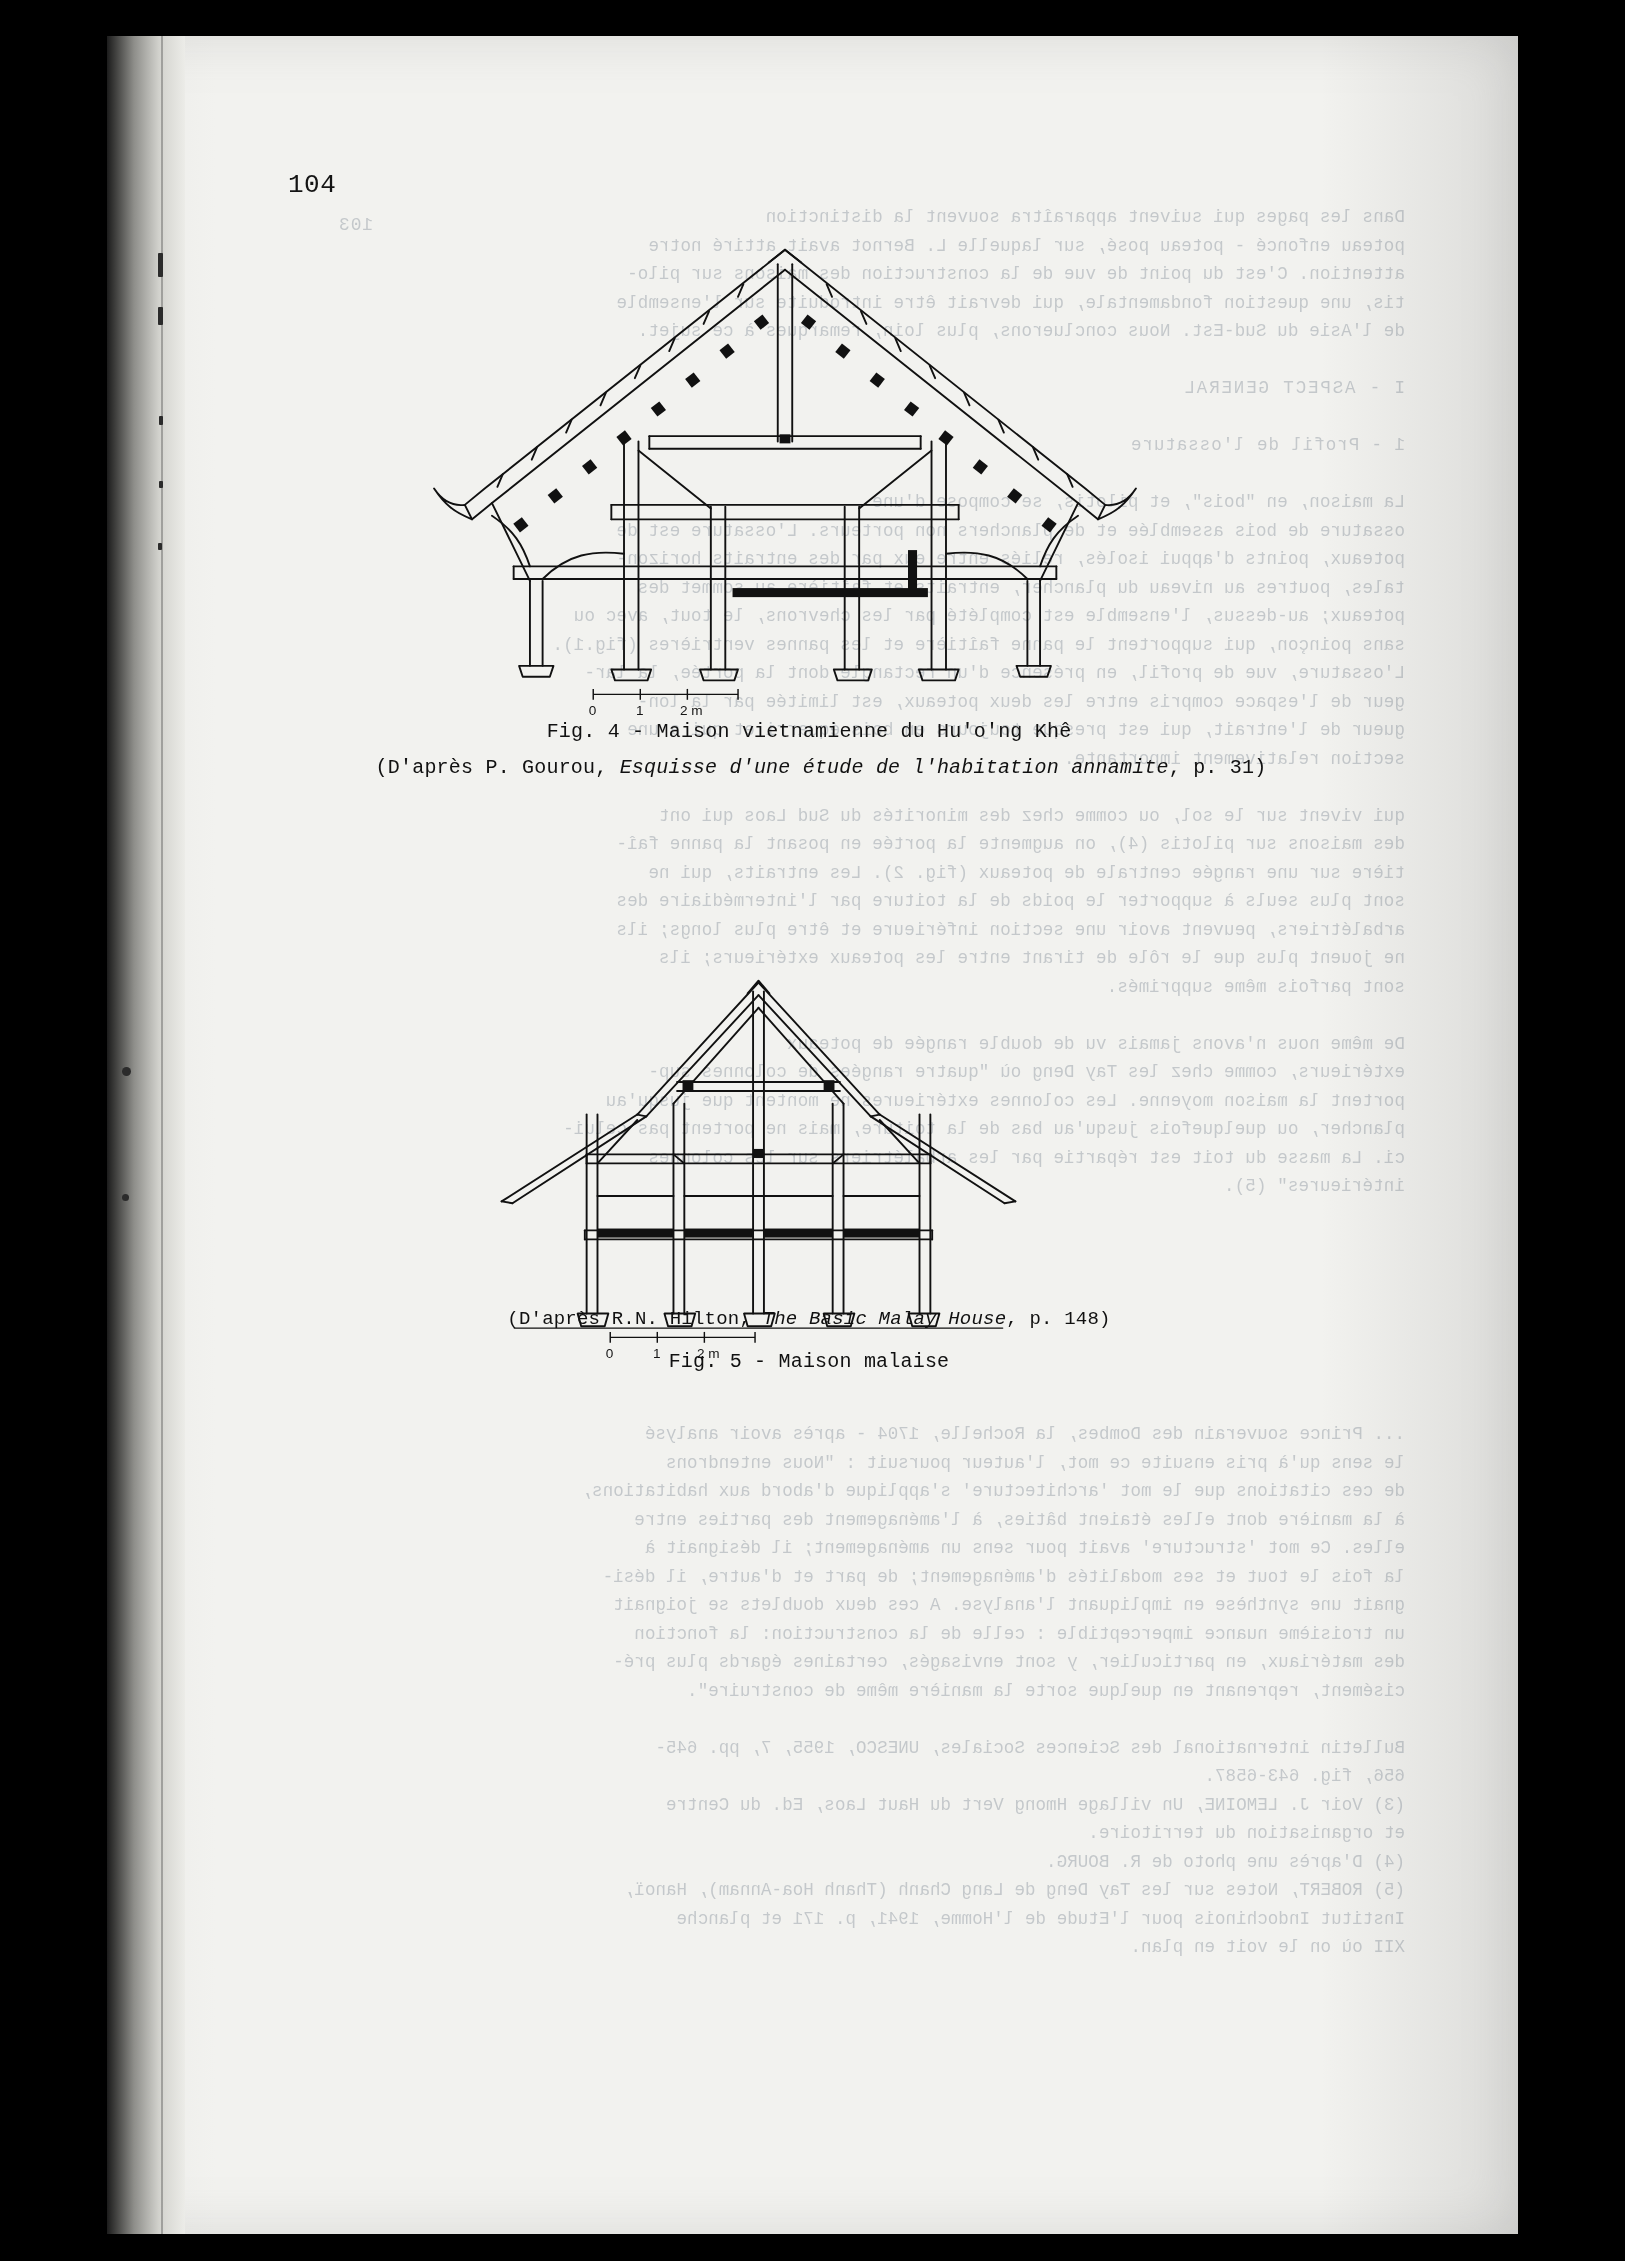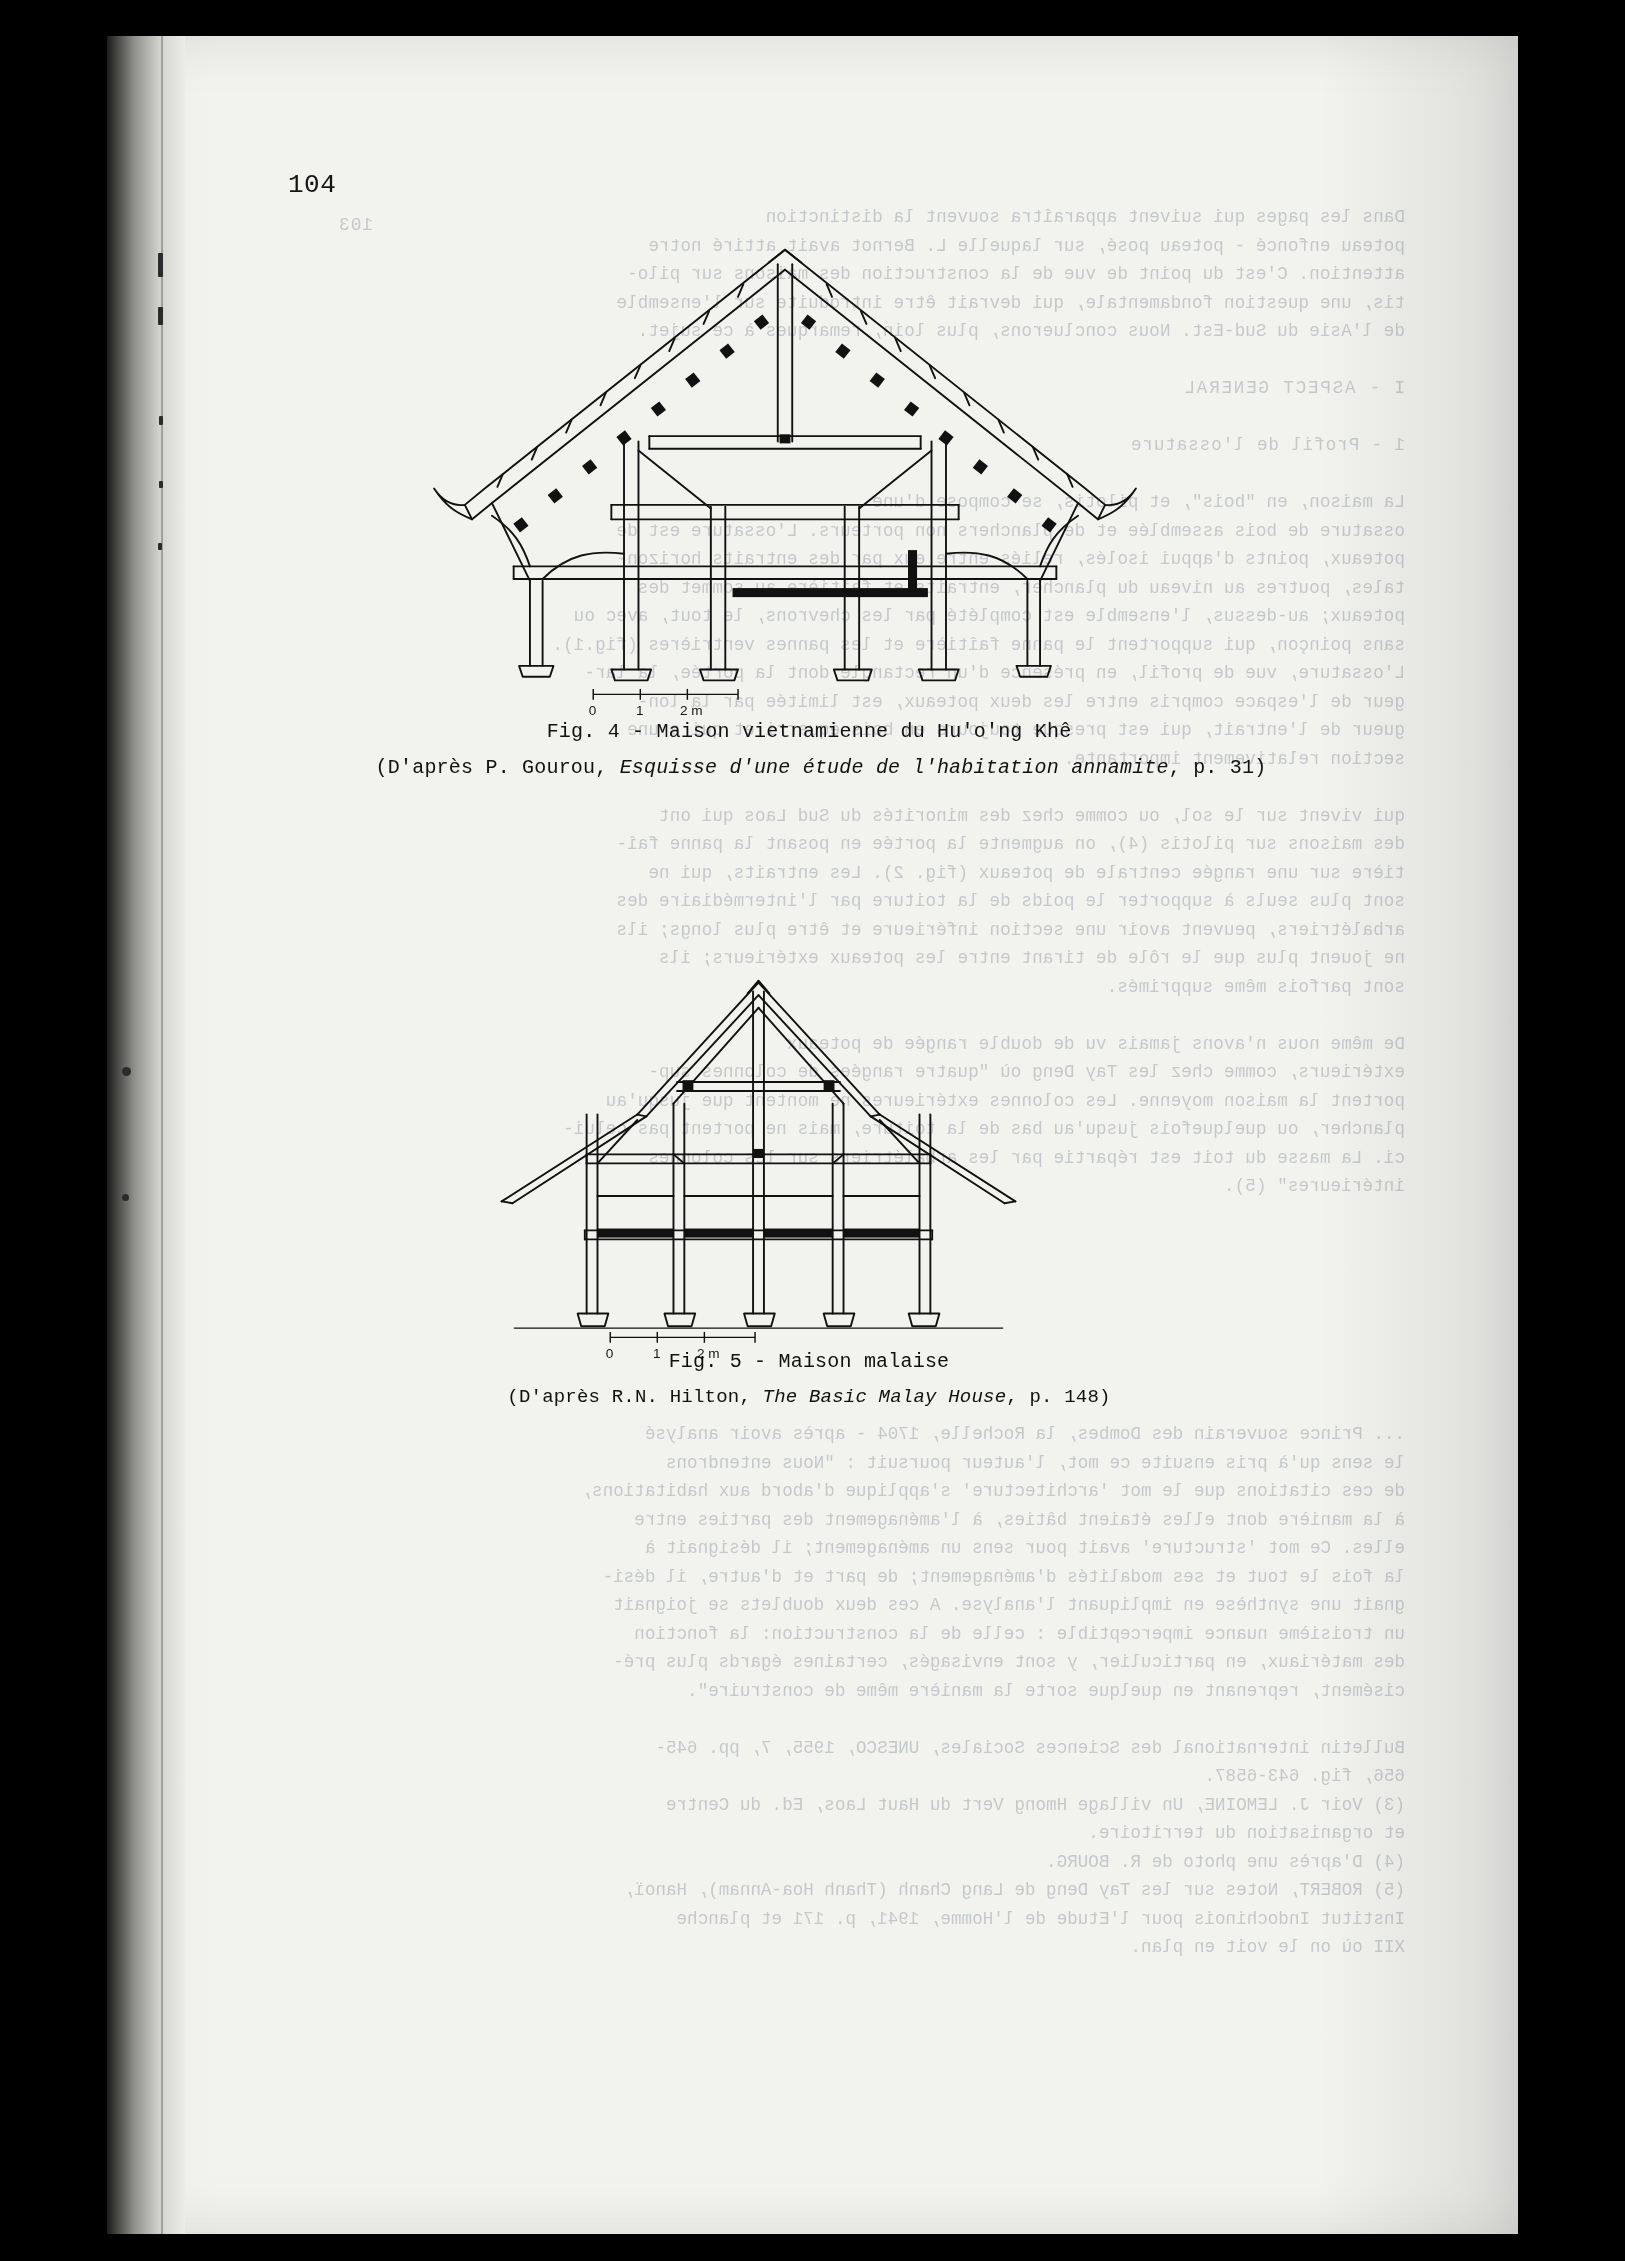--- a/index.html
+++ b/index.html
@@ -89,21 +89,21 @@
     color: #111111;
     font-size: 20px;
     line-height: 31px;
     letter-spacing: 0.2px;
   }
   .caption .it { font-style: italic; }
 
   .fig4-cap { left: 96px; top: 680px; }
   .fig4-sub { left: 108px; top: 716px; font-size: 20px; }
   .fig5-cap { left: 96px; top: 1310px; }
-  .fig5-sub { left: 96px; top: 1346px; font-size: 19px; }
+  .fig5-sub { left: 96px; top: 1268px; font-size: 19px; }
 
   
   .figure {
     position: absolute;
   }
   #fig4 { left: 271px; top: 181px; }
   #fig5 { left: 353px; top: 932px; }
 
   .scalebar {
     position: absolute;

